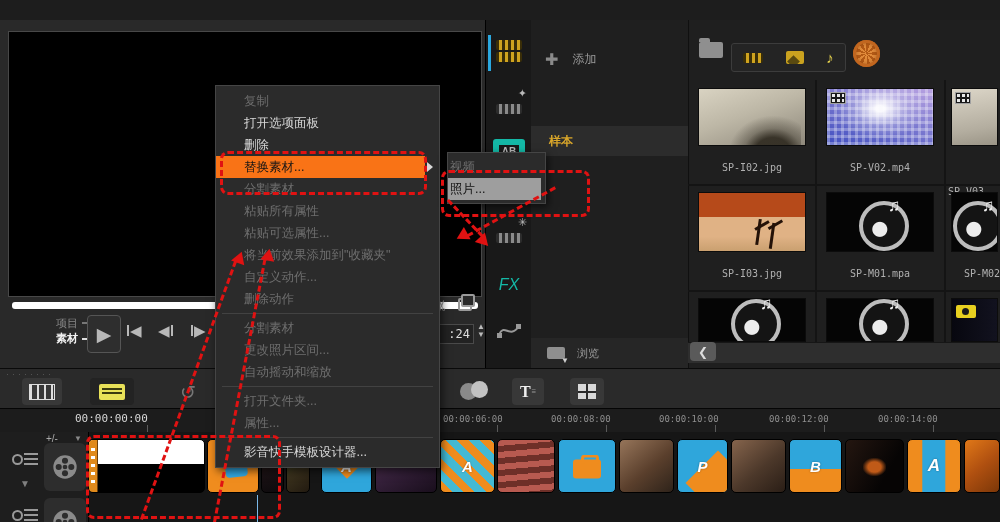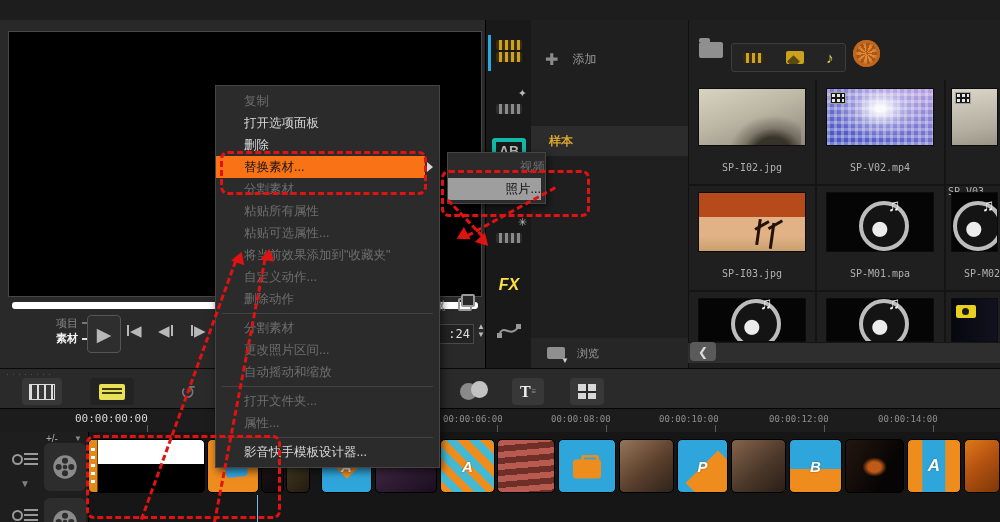--- a/index.html
+++ b/index.html
@@ -34,23 +34,23 @@
   .spin{color:#bbb;font-size:8px;line-height:8px;text-align:center;cursor:pointer;}
 
   
   #navstrip{left:486px;top:20px;width:45px;height:348px;background:#191919;border-right:1px solid #000;}
   .nav-btn{position:absolute;left:8px;width:30px;height:30px;display:flex;align-items:center;justify-content:center;cursor:pointer;}
   .sel-bar{position:absolute;left:2px;width:3px;background:#2aa8e0;}
   .film-chip{width:26px;height:10px;border-radius:2px;background:
      repeating-linear-gradient(90deg,#3a2e08 0 3px,transparent 3px 6px),#cfa31f;}
   .film-chip.gray{background:repeating-linear-gradient(90deg,#2c2c2c 0 3px,transparent 3px 6px),#8a8a8a;}
   .nav-spark{position:absolute;right:-3px;top:-7px;color:#b8b8b8;font-size:11px;}
-  #nav-title-box{border:4px solid #14b8a6;border-radius:3px;color:#b8b8b8;font-weight:bold;
-      font-size:14px;padding:1px 3px;}
-  #nav-fx{color:#fde047;font-weight:bold;font-style:italic;font-size:16px;}
+  #nav-title-box{border:6px solid #14b8a6;border-radius:3px;color:#b8b8b8;font-weight:bold;
+      font-size:10px;padding:1px 3px;}
+  #nav-fx{color:#14b8a6;font-weight:normal;font-style:italic;font-size:16px;}
 
   
   #library{left:531px;top:20px;width:469px;height:348px;background:#1f1f1f;}
   #add-button{left:14px;top:30px;display:flex;align-items:center;gap:14px;color:#9a9a9a;cursor:pointer;}
   #add-plus{font-size:16px;color:#8a8a8a;font-weight:bold;}
   #category-row{left:0;top:106px;width:157px;height:30px;background:#2c2c2c;display:flex;align-items:center;cursor:pointer;}
   #category-row span{margin-left:18px;color:#d9a62a;font-size:12px;font-weight:bold;}
   #lib-vsep{left:157px;top:0;width:1px;height:348px;background:#101010;}
   #folder-icon{left:168px;top:22px;width:24px;height:16px;background:#8f8f8f;border-radius:2px;cursor:pointer;}
   #folder-icon::before{content:"";position:absolute;left:0;top:-4px;width:11px;height:4px;background:#8f8f8f;border-radius:2px 2px 0 0;}
@@ -185,21 +185,21 @@
       box-shadow:2px 3px 8px rgba(0,0,0,.6);z-index:30;padding:4px 0;box-sizing:border-box;}
   .menu-item{position:relative;height:22px;line-height:22px;padding-left:28px;font-size:12.5px;
       color:#d8d8d8;cursor:pointer;white-space:nowrap;}
   .menu-item.disabled{color:#6e6e6e;}
   .menu-item.highlighted{background:#f97316;color:#161616;margin-right:14px;}
   .menu-sep{height:1px;background:#424242;margin:3px 6px;}
   .sub-arrow{position:absolute;right:-8px;top:6px;width:0;height:0;border-left:6px solid #d8d8d8;
       border-top:5px solid transparent;border-bottom:5px solid transparent;}
   #submenu{left:447px;top:152px;width:99px;background:#2b2b2b;border:1px solid #454545;
       box-shadow:2px 3px 8px rgba(0,0,0,.6);z-index:32;padding:3px 0;box-sizing:border-box;}
-  #submenu .menu-item{padding-left:18px;text-align:right;}
+  #submenu .menu-item{padding-left:2px;}
   #submenu .menu-item.highlighted{background:#9e9e9e;color:#111;margin-right:4px;}
 
   
   .ann-box{position:absolute;border:3px dashed #e01212;border-radius:8px;z-index:60;pointer-events:none;}
   .ann-arrow{position:absolute;height:0;border-top:3px dashed #e01212;transform-origin:0 0;z-index:60;pointer-events:none;}
   .ann-head{position:absolute;right:-11px;top:-6.5px;width:0;height:0;border-left:12px solid #e01212;
       border-top:7px solid transparent;border-bottom:7px solid transparent;}
 </style>
 </head>
 <body>

